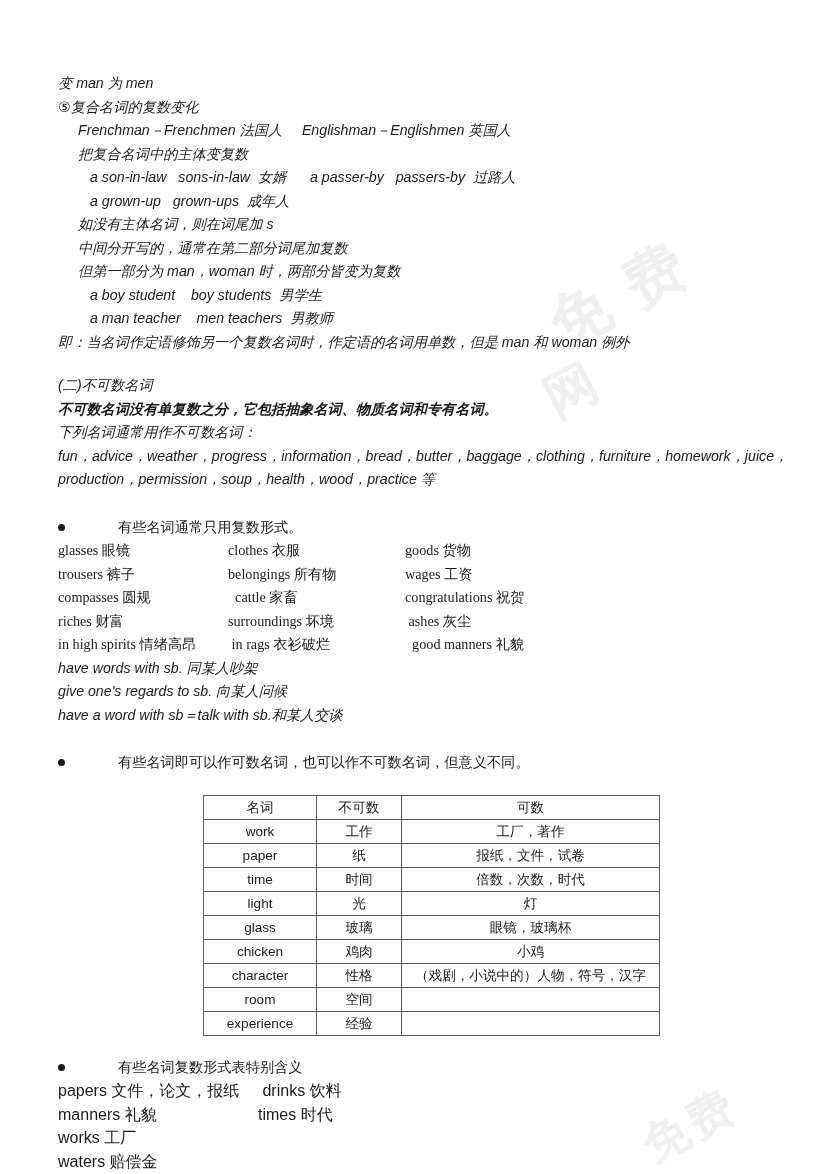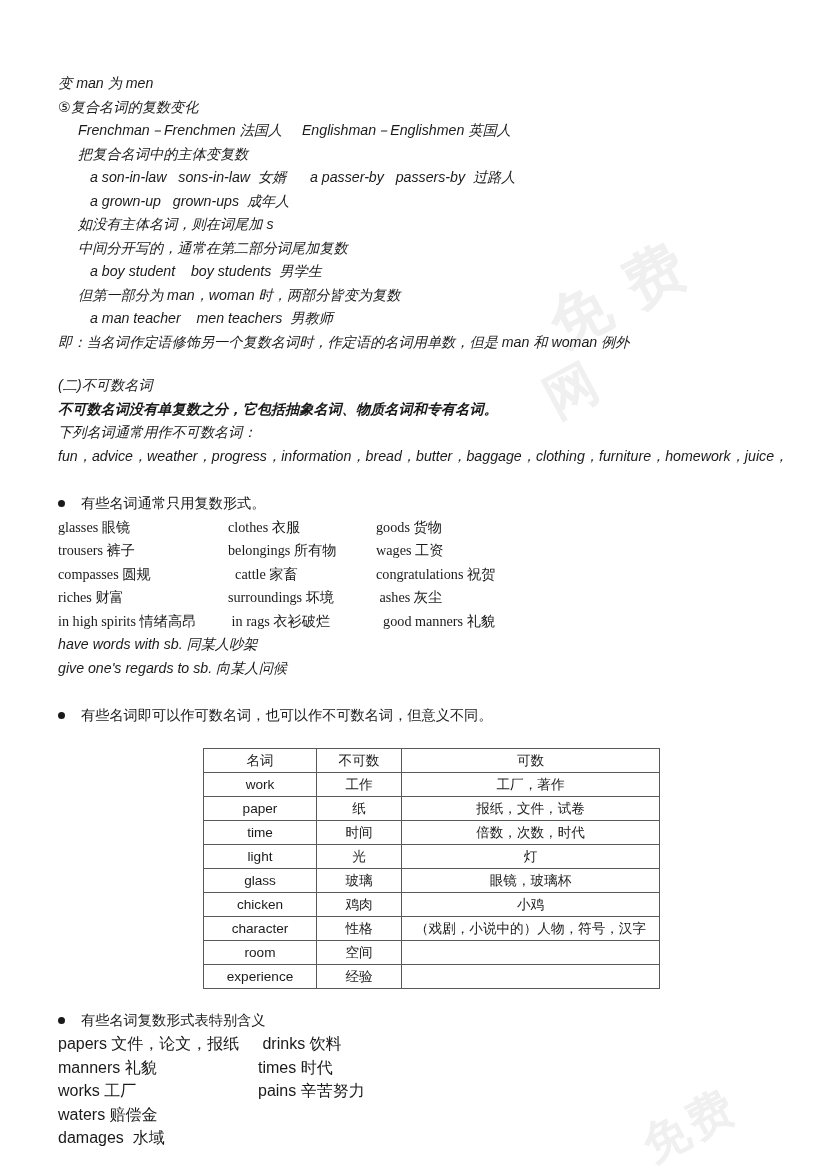--- a/index.html
+++ b/index.html
@@ -52,20 +52,21 @@
   .bold-line { font-weight: bold; }
   .gap-md { height: 20px; }
   .gap-lg { height: 24px; }
 
   .bullet-row {
     padding-left: 58px;
     font-size: 14.2px;
     line-height: 23.5px;
     display: flex;
     align-items: baseline;
+    gap: 37px;
   }
   .bullet-dot {
     display: inline-block;
     width: 7px;
     height: 7px;
     background: #1a1a1a;
     border-radius: 50%;
     margin-right: 16px;
     flex: 0 0 auto;
     position: relative;
@@ -76,21 +77,21 @@
   .cols3 { padding-left: 58px; }
   .cols3 .row {
     font-size: 14.2px;
     line-height: 23.5px;
     display: flex;
     white-space: pre;
     font-family: Liberation Serif, serif;
   }
   .cols3 .c1 { width: 170px; flex: 0 0 170px; }
   .cols3 .c2 { width: 148px; flex: 0 0 148px; }
-  .cols3 .c3 { flex: 1 1 auto; }
+  .cols3 .c3 { flex: 1 1 auto; margin-left: 29px; }
 
   .cols2 { padding-left: 58px; }
   .cols2 .row {
     font-size: 16px;
     line-height: 23.5px;
     display: flex;
     white-space: pre;
   }
   .cols2 .c1 { width: 200px; flex: 0 0 200px; }
   .cols2 .c2 { flex: 1 1 auto; }
@@ -126,31 +127,32 @@
   <div id="content">
 
     <div class="line ind0">变 man 为 men</div>
     <div class="line ind0">⑤复合名词的复数变化</div>
     <div class="line ind1">Frenchman－Frenchmen 法国人     Englishman－Englishmen 英国人</div>
     <div class="line ind1">把复合名词中的主体变复数</div>
     <div class="line ind2">a son-in-law   sons-in-law  女婿      a passer-by   passers-by  过路人</div>
     <div class="line ind2">a grown-up   grown-ups  成年人</div>
     <div class="line ind1">如没有主体名词，则在词尾加 s</div>
     <div class="line ind1">中间分开写的，通常在第二部分词尾加复数</div>
+    <div class="line ind1">但第一部分为 man，woman 时，两部分皆变为复数</div>
     <div class="line ind2">a boy student    boy students  男学生</div>
-    <div class="line ind1">但第一部分为 man，woman 时，两部分皆变为复数</div>
     <div class="line ind2">a man teacher    men teachers  男教师</div>
     <div class="line ind0">即：当名词作定语修饰另一个复数名词时，作定语的名词用单数，但是 man 和 woman 例外</div>
 
     <div class="gap-md"></div>
 
     <div class="line ind0">(二)不可数名词</div>
     <div class="line ind0 bold-line">不可数名词没有单复数之分，它包括抽象名词、物质名词和专有名词。</div>
     <div class="line ind0">下列名词通常用作不可数名词：</div>
     <div class="line ind0">fun，advice，weather，progress，information，bread，butter，baggage，clothing，furniture，homework，juice，</div>
+    <div class="line ind0">production，permission，soup，health，wood，practice 等</div>
 
     <div class="gap-lg"></div>
 
     <div class="bullet-row">
       <span class="bullet-dot"></span>
       <span class="bullet-text">有些名词通常只用复数形式。</span>
     </div>
     <div class="cols3">
       <div class="row">
         <span class="c1">glasses 眼镜</span>
@@ -173,20 +175,21 @@
         <span class="c3"> ashes 灰尘</span>
       </div>
       <div class="row">
         <span class="c1">in high spirits 情绪高昂</span>
         <span class="c2"> in rags 衣衫破烂</span>
         <span class="c3">  good manners 礼貌</span>
       </div>
     </div>
     <div class="line ind0">have words with sb. 同某人吵架</div>
     <div class="line ind0">give one's regards to sb. 向某人问候</div>
+    <div class="line ind0">have a word with sb＝talk with sb.和某人交谈</div>
 
     <div class="gap-lg"></div>
 
     <div class="bullet-row">
       <span class="bullet-dot"></span>
       <span class="bullet-text">有些名词即可以作可数名词，也可以作不可数名词，但意义不同。</span>
     </div>
 
     <div class="tbl-wrap">
       <table class="noun-table">
@@ -260,21 +263,20 @@
       <div class="row">
         <span class="c1">papers 文件，论文，报纸</span>
         <span class="c2"> drinks 饮料</span>
       </div>
       <div class="row">
         <span class="c1">manners 礼貌</span>
         <span class="c2">times 时代</span>
       </div>
       <div class="row">
         <span class="c1">works 工厂</span>
-        <span class="c2">pains 辛苦努力</span>
       </div>
       <div class="row">
         <span class="c2">waters 赔偿金</span>
       </div>
       <div class="row">
         <span class="c1">damages  水域</span>
         <span class="c2"></span>
       </div>
     </div>
 

